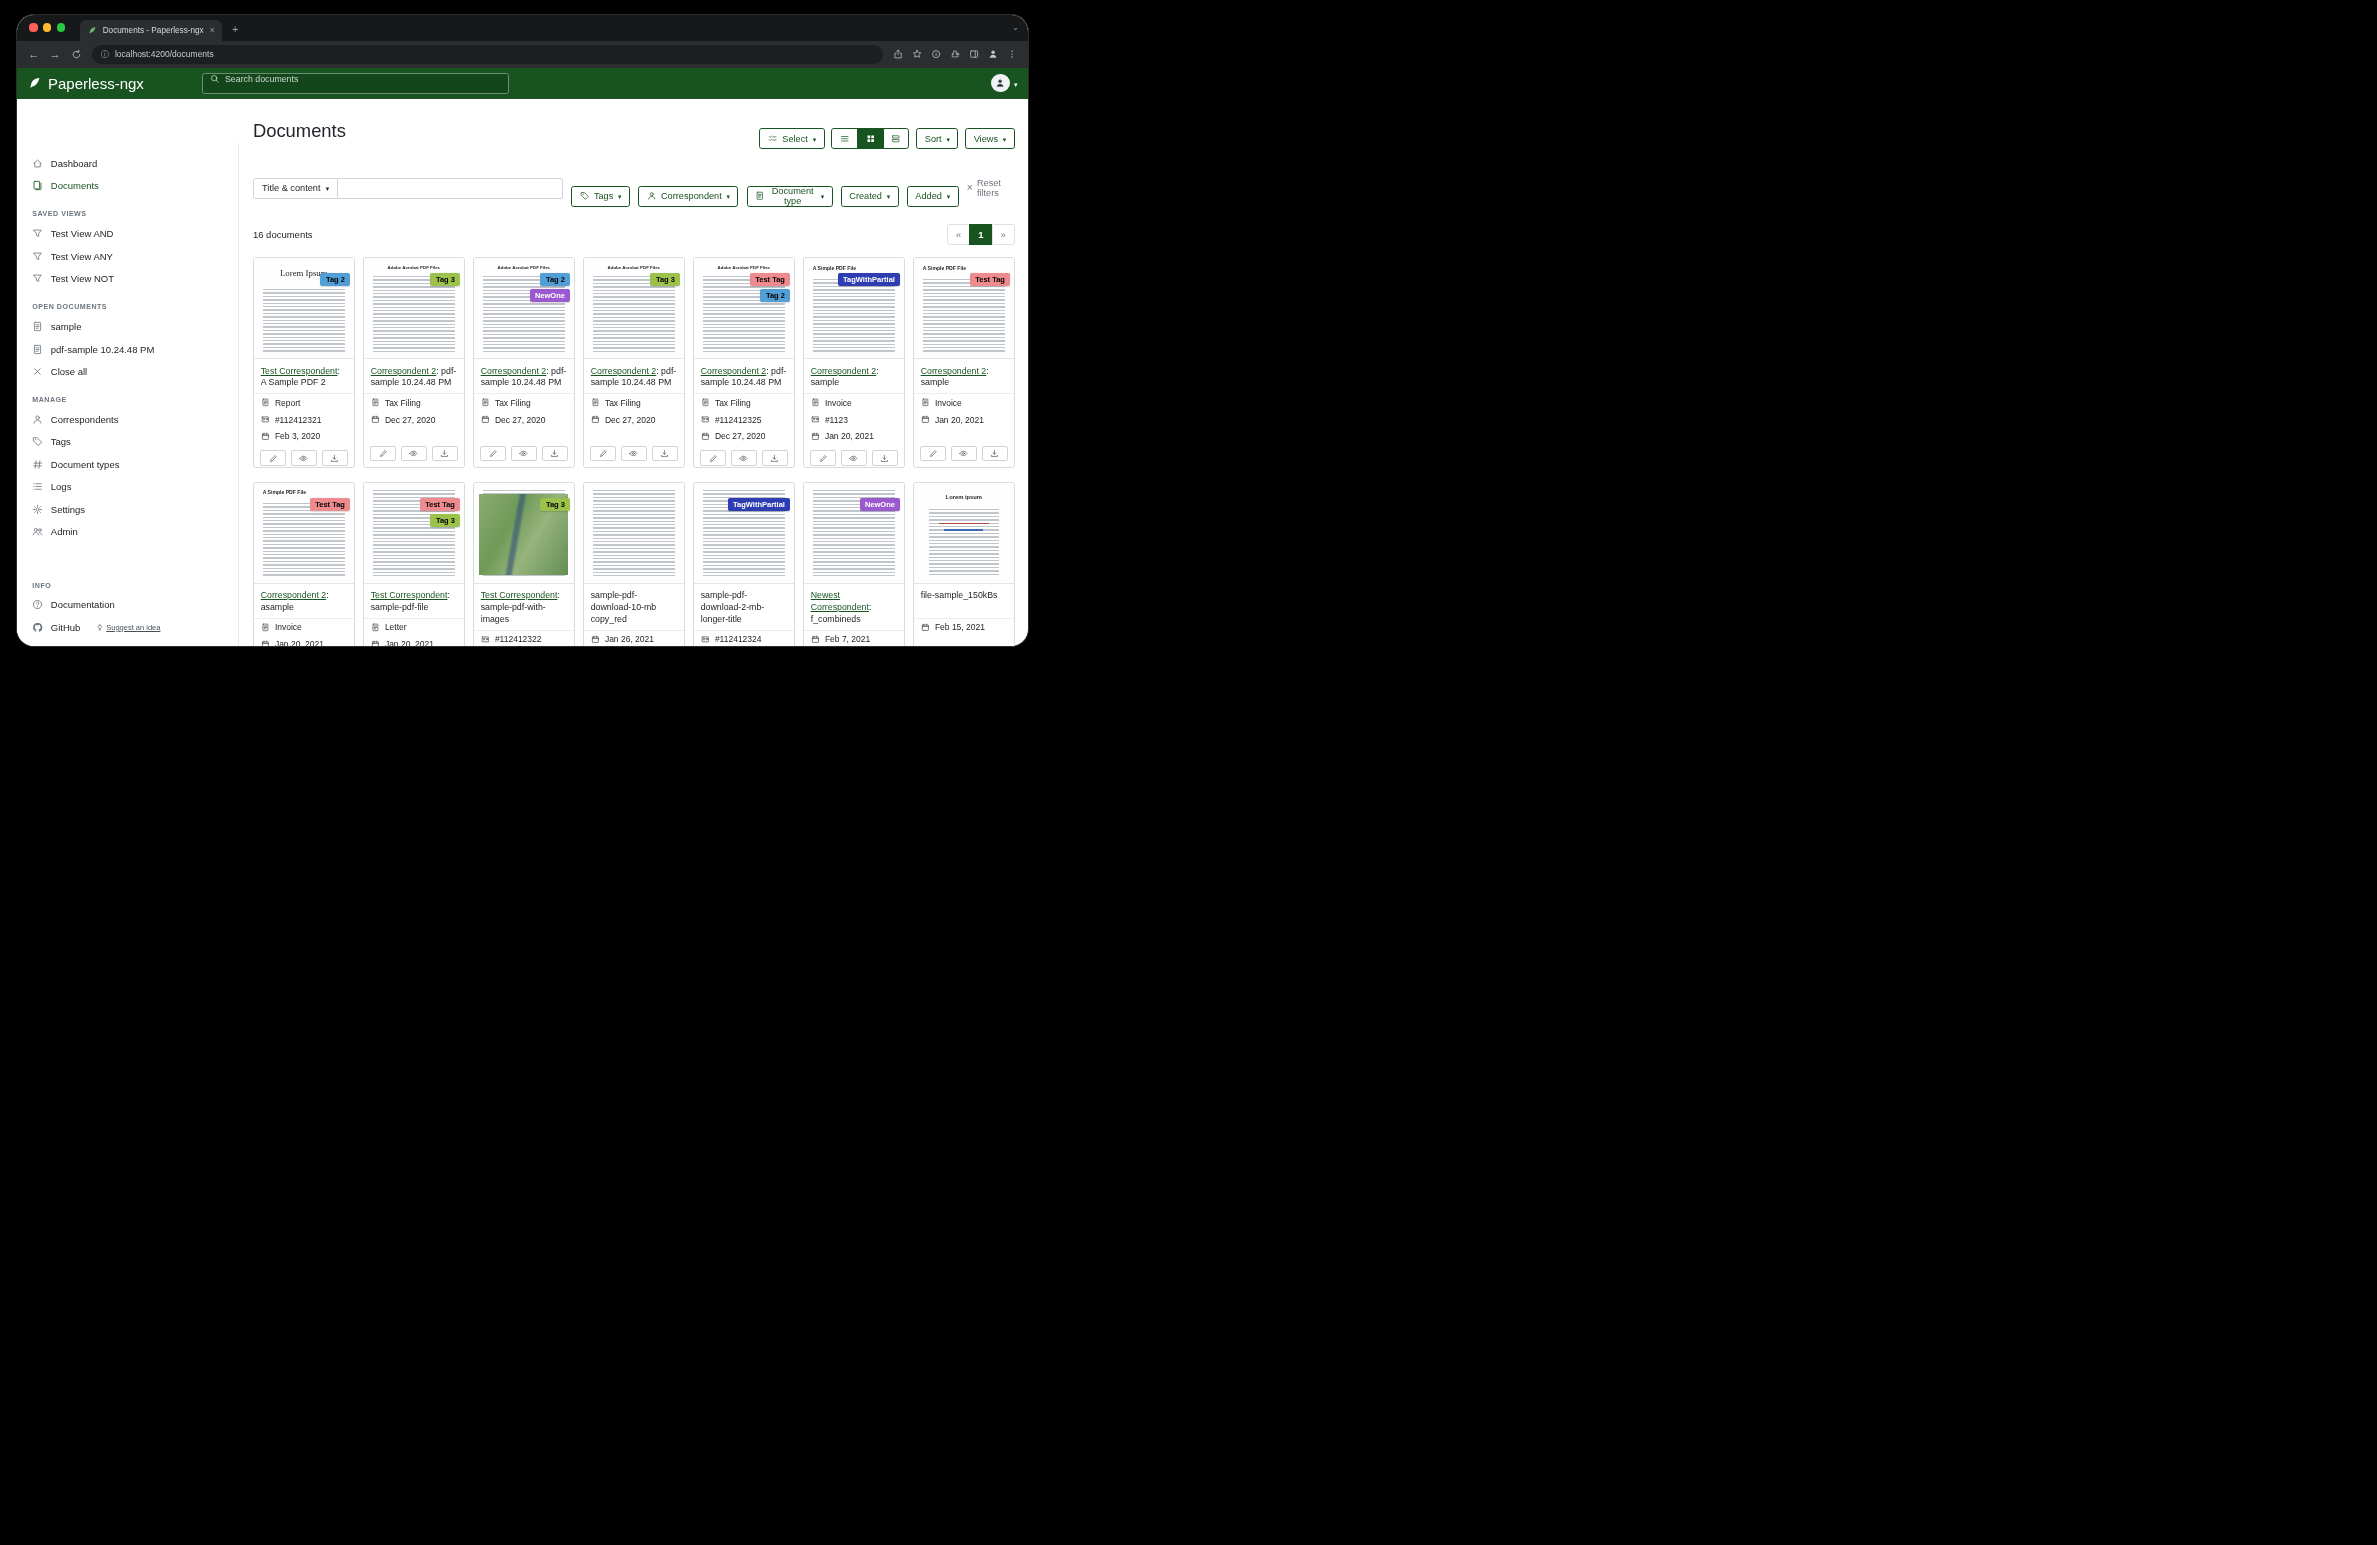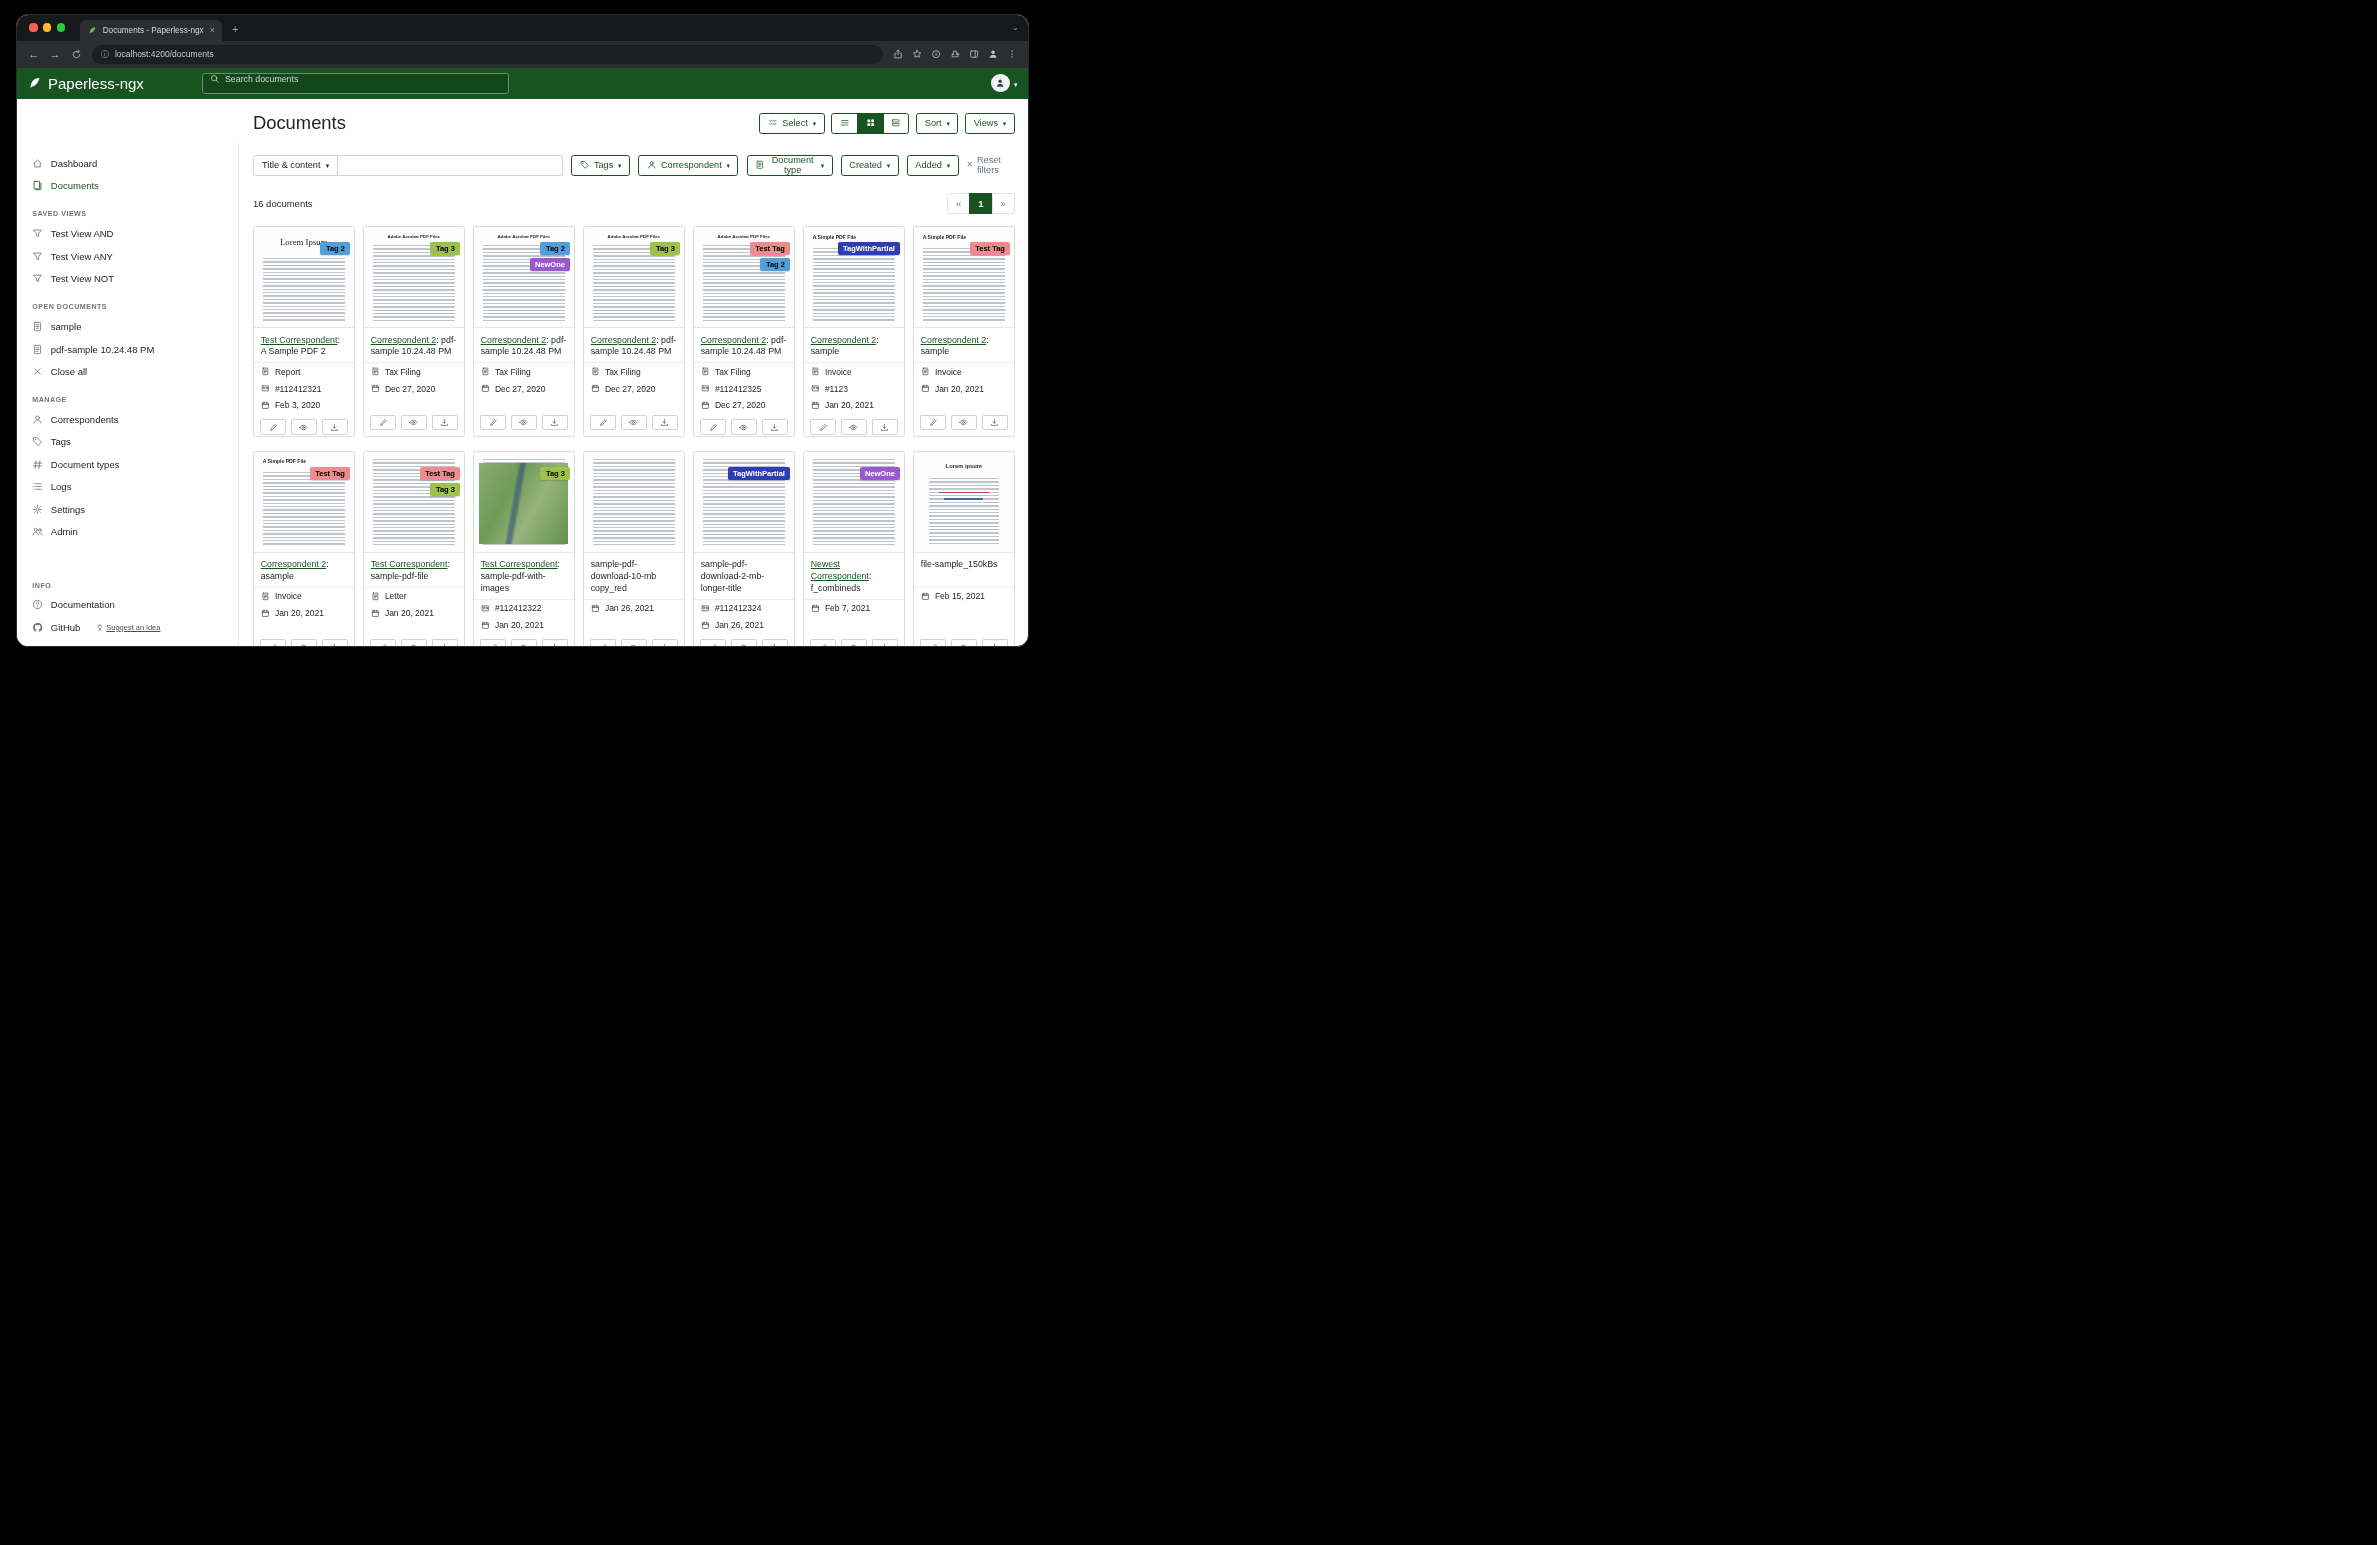--- a/index.html
+++ b/index.html
@@ -1,21 +1,21 @@
 <!DOCTYPE html>
 <html style="font-size:11px"><head>
 <meta charset="utf-8">
 <style>
   * { box-sizing: border-box; margin: 0; padding: 0; }
   html,body { width:1189px; height:773px; background:#000; overflow:hidden;
     font-family:"Liberation Sans", sans-serif; }
 
   
   .window { position:absolute; left:16.3px; top:13.6px; width:1013px; height:633px;
-    border-radius:12px; overflow:hidden; background:#fff; border:0.7px solid #2c2c2c;
+    border-radius:18px; overflow:hidden; background:#fff; border:0.7px solid #2c2c2c;
     box-shadow:0 12.2px 41px rgba(0,0,0,.7); }
 
   
   .tabstrip { height:26px; background:#17181a; position:relative;
     display:flex; align-items:flex-end; }
   .lights { position:absolute; left:12.2px; top:8.8px; display:flex; gap:5.4px; }
   .light { width:8.2px; height:8.2px; border-radius:50%; }
   .light.r{background:#ff5f57}.light.y{background:#febc2e}.light.g{background:#28c840}
   .tab { margin-left:63px; height:21px; min-width:136px; background:#2b2d30;
     border-radius:6.1px 6.1px 0 0; display:flex; align-items:center; gap:6.1px;
@@ -71,21 +71,21 @@
     text-decoration:underline; display:inline-flex; align-items:center; gap:2.7px; }
   .side-extra .ic { font-size:7.5px; color:#495057; display:inline-flex; }
   .side-footer { margin:12.2px 0 0 15px; font-size:7.8px; color:#495057; }
 
   
   .titlerow { display:flex; align-items:center; }
   h1.pagetitle { font-size:18.4px; font-weight:500; color:#212529; }
   .toolbar { margin-left:auto; display:flex; align-items:center; gap:6.8px; }
   .btn { display:inline-flex; align-items:center; gap:4.8px; height:21px; padding:0 7.5px;
     background:#fff; border:0.7px solid #17541f; color:#17541f; border-radius:2.7px;
-    font-size:9.2px; font-family:inherit; cursor:default; }
+    font-size:9.2px; font-family:inherit; cursor:default;margin-top:16px; }
   .btn .ic { font-size:9.5px; display:inline-flex; }
   .vg { display:flex; }
   .vg .btn { border-radius:0; margin-left:-0.7px; }
   .vg .btn:first-child { border-radius:2.7px 0 0 2.7px; margin-left:0; }
   .vg .btn:last-child { border-radius:0 2.7px 2.7px 0; }
   .vg .btn.active { background:#17541f; color:#fff; }
 
   
   .filtersrow { margin-top:20.4px; display:flex; align-items:center; gap:8.2px; }
   .field-group { width:310px; display:flex; flex:none; }

